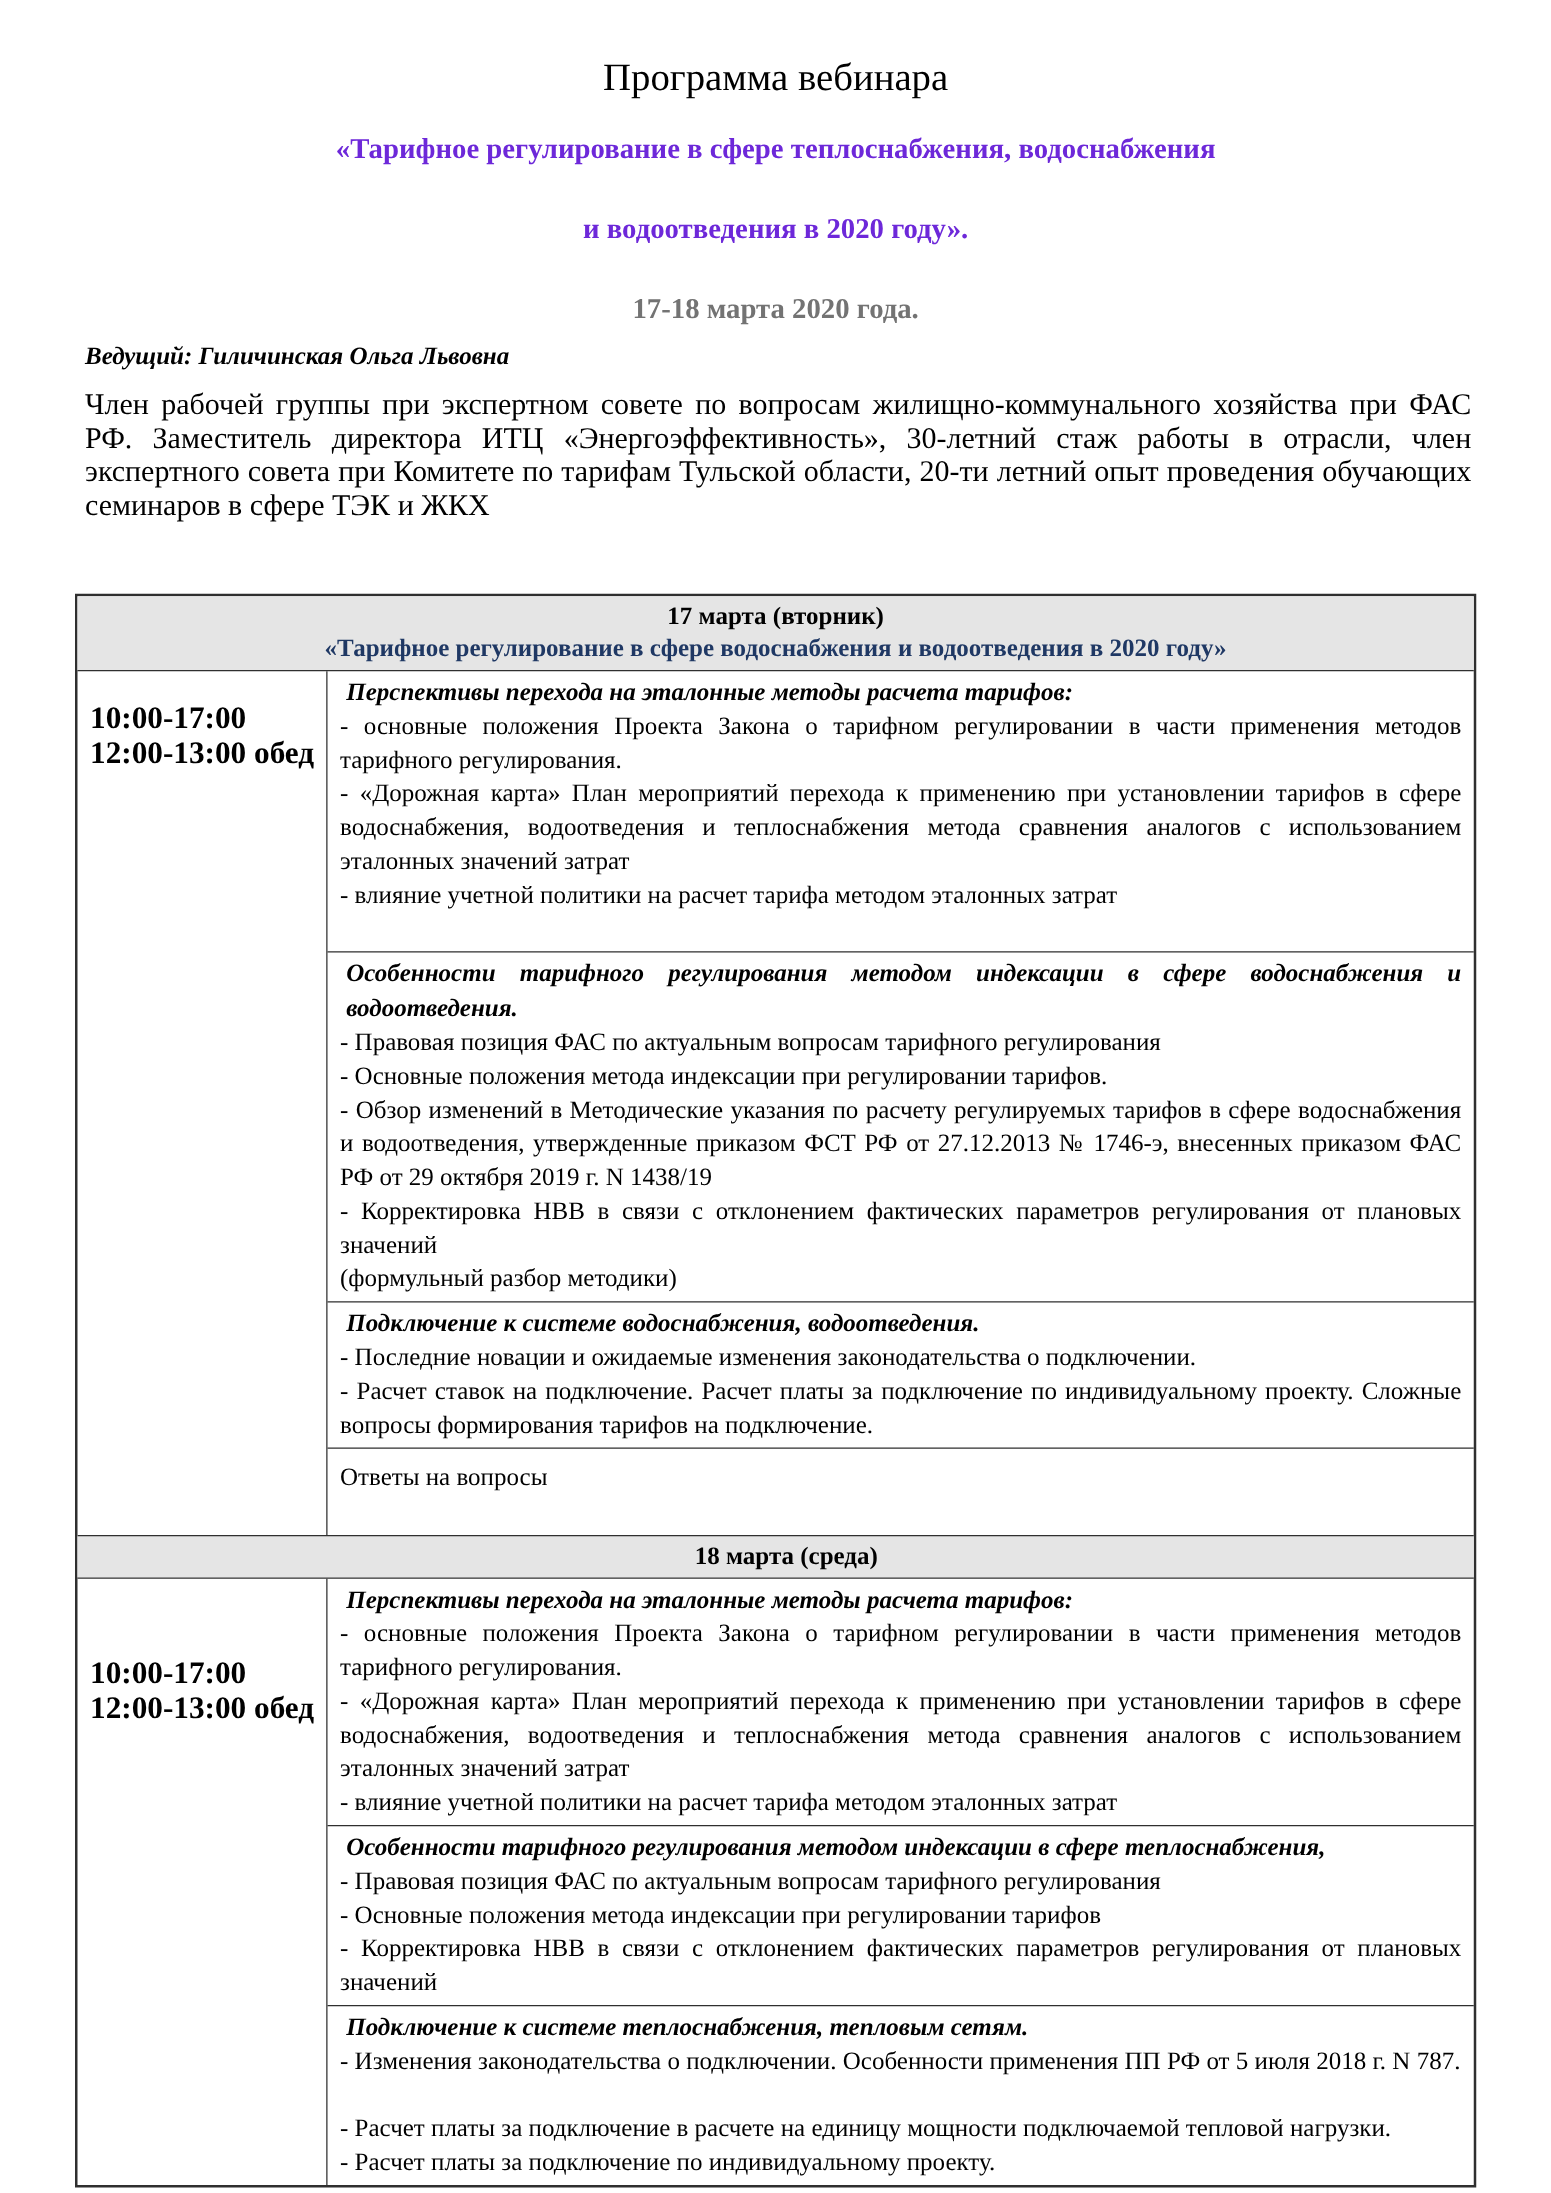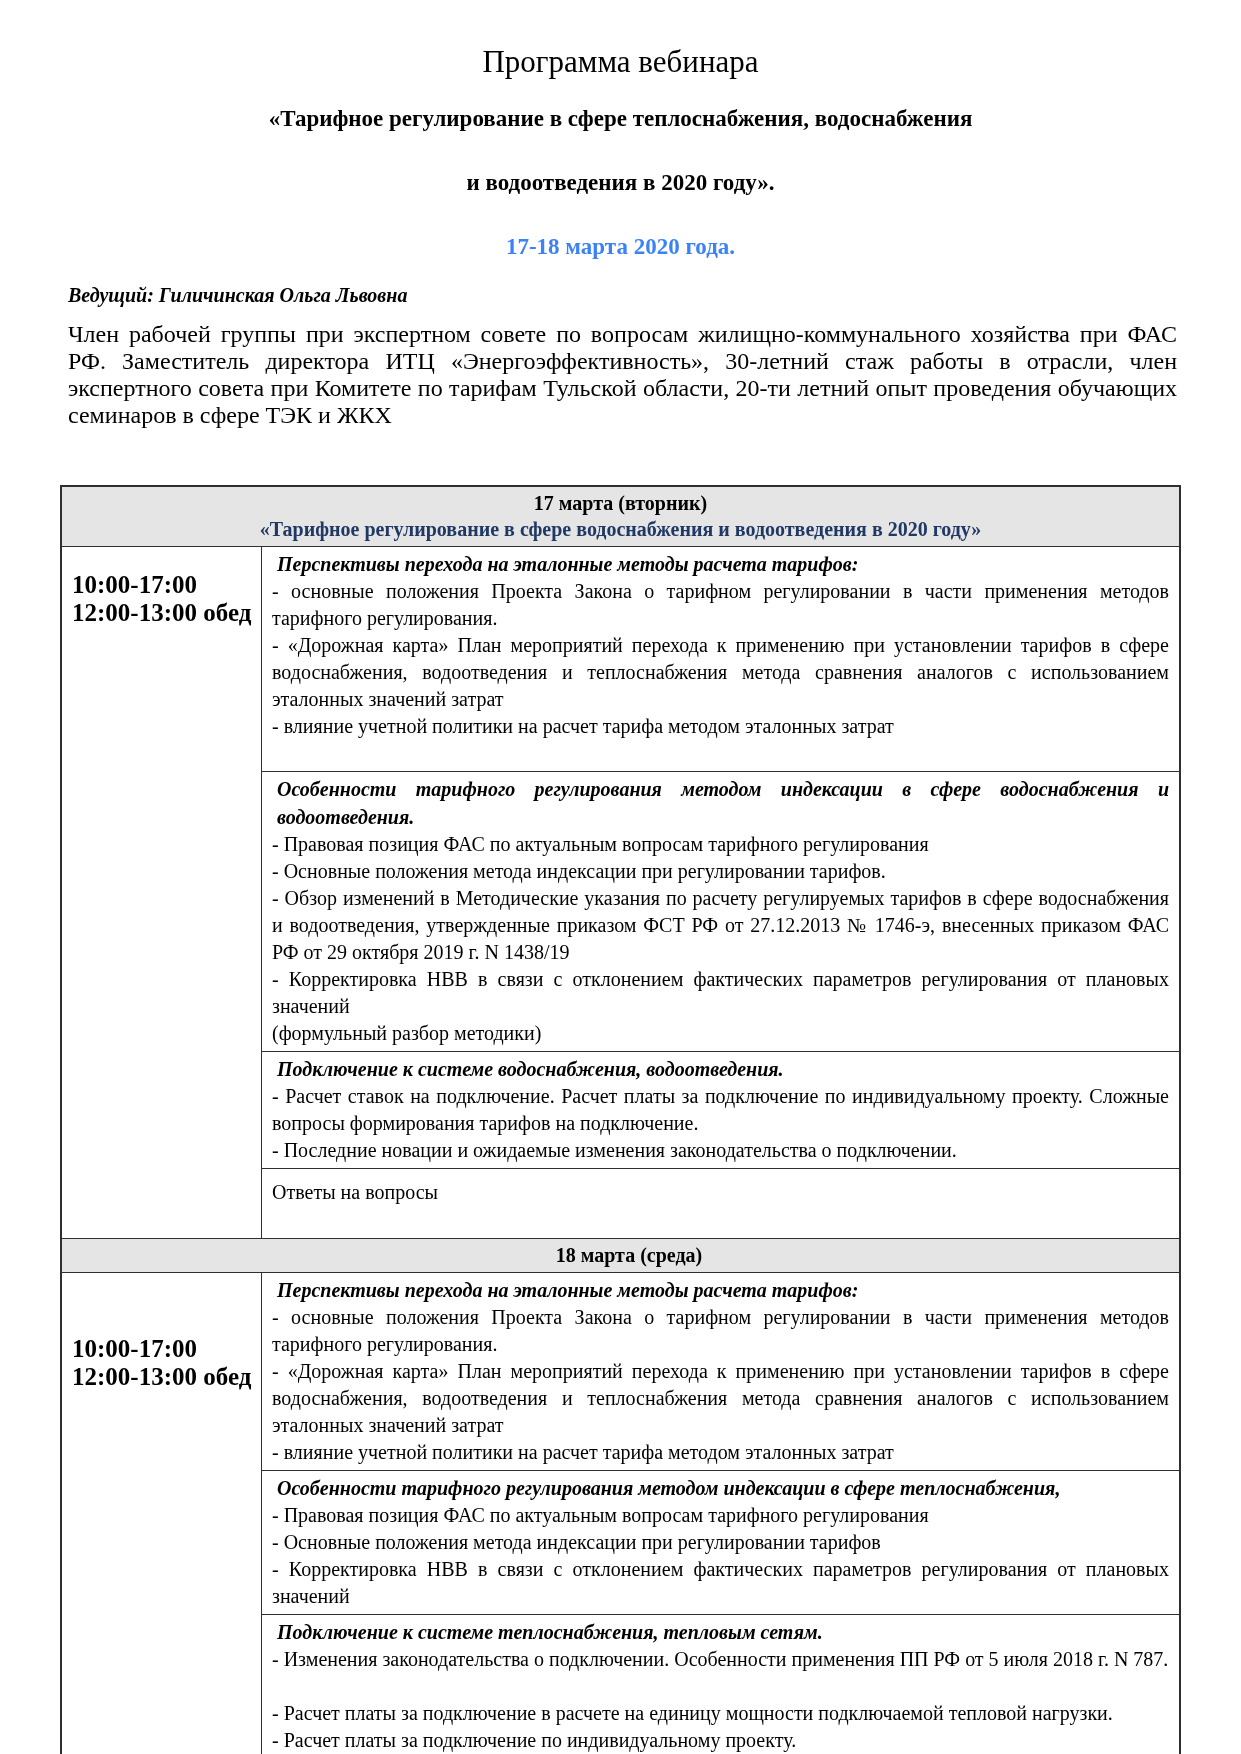--- a/index.html
+++ b/index.html
@@ -1,22 +1,22 @@
 <!DOCTYPE html>
 <html><head>
 <meta charset="utf-8">
 <style>
   html,body{margin:0;padding:0;background:#ffffff;}
   body{width:1241px;height:1754px;overflow:hidden;
        font-family:"Liberation Serif","DejaVu Serif",serif;color:#000;}
   .page{width:1241px;min-height:1754px;box-sizing:border-box;padding:36px 60px 0 60px;background:#fff;}
 
   .doc-title{font-size:31px;font-weight:400;text-align:center;margin:8px 0 26px 0;}
-  .sub-line{font-size:23px;font-weight:bold;text-align:center;margin:0 0 38px 0;color:#000000;}
-  .date-line{font-size:23px;font-weight:bold;text-align:center;margin:0 0 24px 0;color:#3b82f6;}
+  .sub-line{font-size:23px;font-weight:bold;text-align:center;margin:0 0 38px 0;color:#6d28d9;}
+  .date-line{font-size:23px;font-weight:bold;text-align:center;margin:0 0 14px 0;color:#737373;}
   .host-line{font-size:20px;font-weight:bold;font-style:italic;margin:0 8px 14px 8px;}
   .host-bio{font-size:24px;line-height:27px;text-align:justify;margin:0 4px 0 8px;}
 
   .program-table{margin-top:56px;border:2px solid #2f2f2f;}
   .day-header{background:#e5e5e5;text-align:center;padding:3px 0 4px 0;}
   .day-header p{margin:0;font-size:20px;font-weight:bold;line-height:26px;}
   .day-header .topic-line{color:#1f3864;}
   .day-section + .day-section .day-header{border-top:1px solid #2f2f2f;padding-left:17px;}
 
   .day-body{display:flex;align-items:stretch;border-top:1px solid #2f2f2f;}
@@ -70,22 +70,22 @@
             <p class="block-title">Особенности тарифного регулирования методом индексации в сфере водоснабжения и водоотведения.</p>
             <p class="item">- Правовая позиция ФАС по актуальным вопросам тарифного регулирования</p>
             <p class="item">- Основные положения метода индексации при регулировании тарифов.</p>
             <p class="item">- Обзор изменений в Методические  указания по расчету регулируемых тарифов в сфере водоснабжения и водоотведения, утвержденные приказом ФСТ РФ от 27.12.2013 № 1746-э, внесенных приказом ФАС РФ от 29 октября 2019 г. N 1438/19</p>
             <p class="item">- Корректировка НВВ в связи с отклонением фактических параметров регулирования от плановых значений</p>
             <p class="item">(формульный разбор методики)</p>
           </div>
 
           <div class="trow">
             <p class="block-title">Подключение к системе водоснабжения, водоотведения.</p>
+            <p class="item">- Последние новации и ожидаемые изменения законодательства о подключении.</p>
             <p class="item">- Расчет ставок на подключение. Расчет платы за подключение по индивидуальному проекту. Сложные вопросы формирования тарифов на подключение.</p>
-            <p class="item">- Последние новации и ожидаемые изменения законодательства о подключении.</p>
           </div>
 
           <div class="trow answers-row">
             <p class="item">Ответы на вопросы</p>
           </div>
 
         </div>
       </div>
     </div>
 

